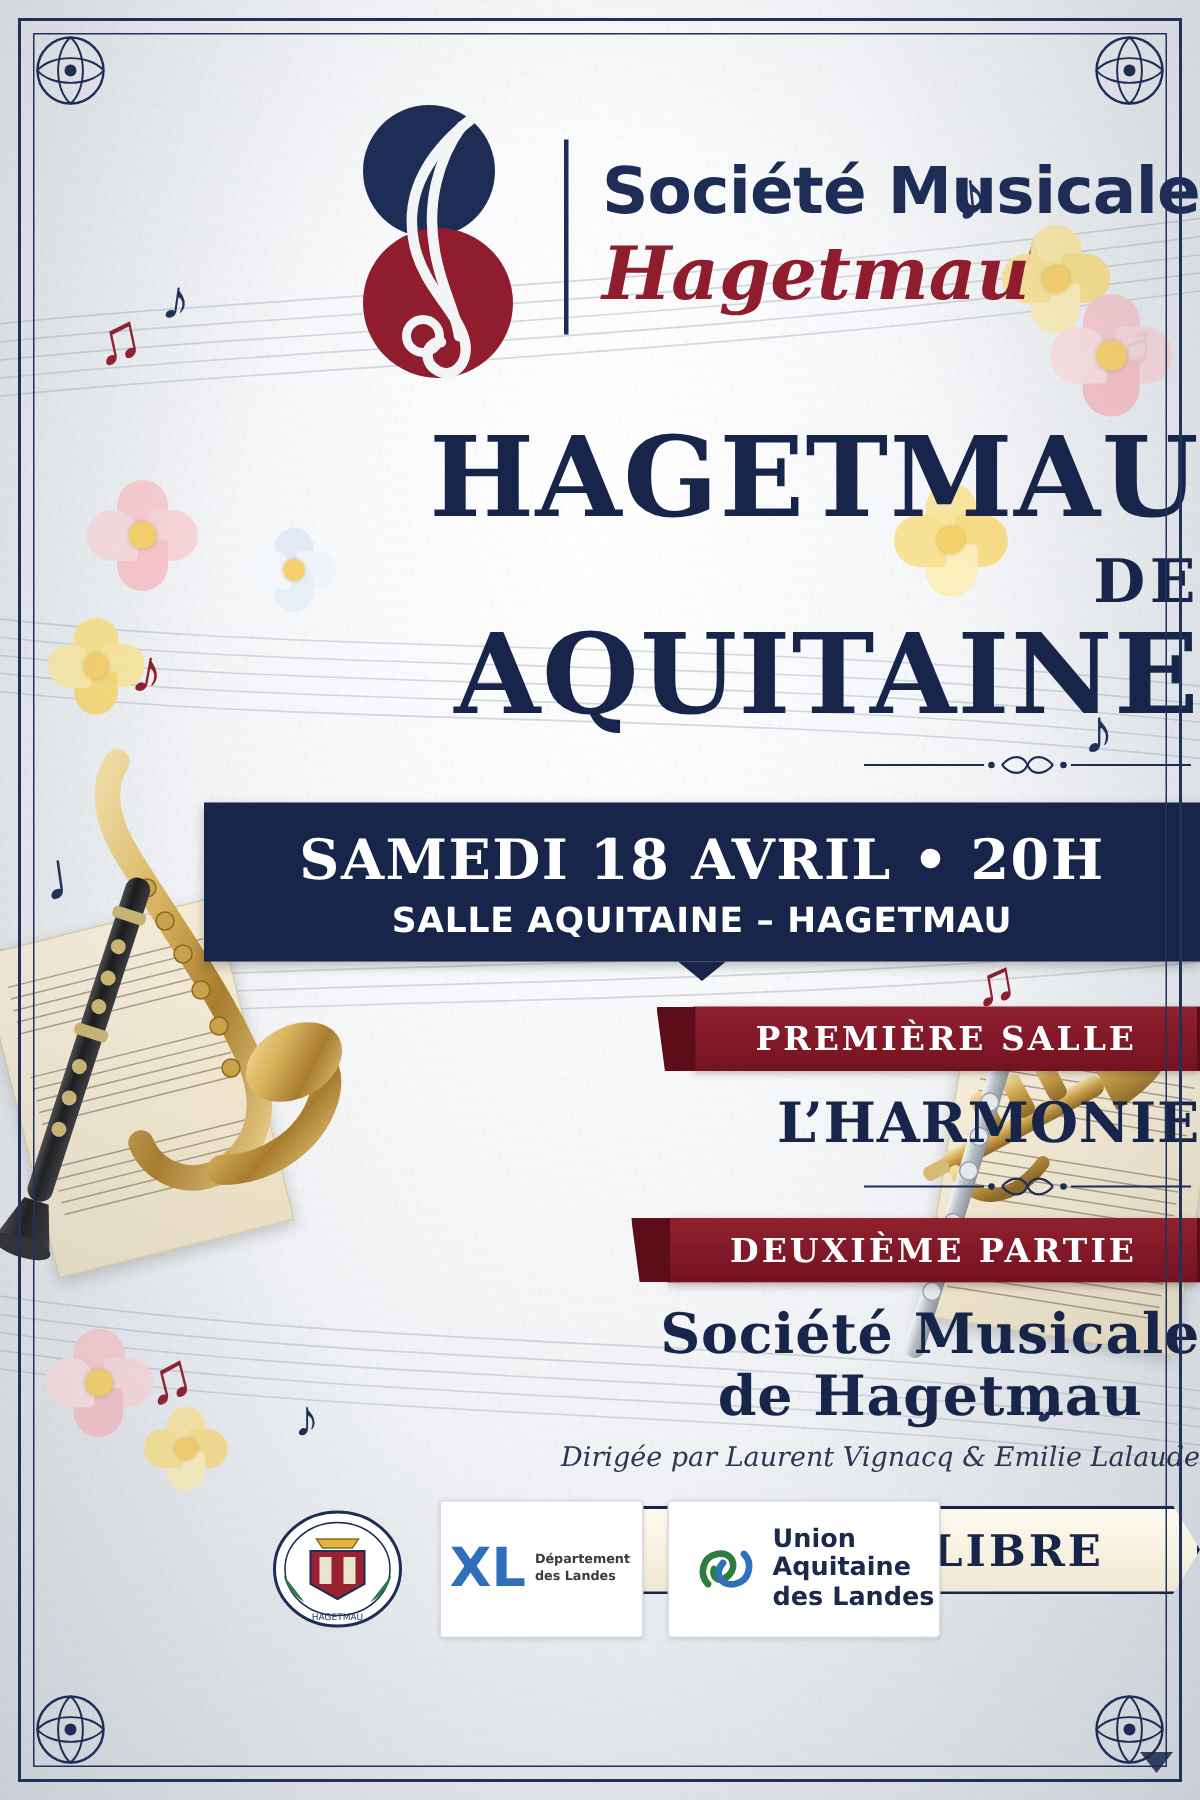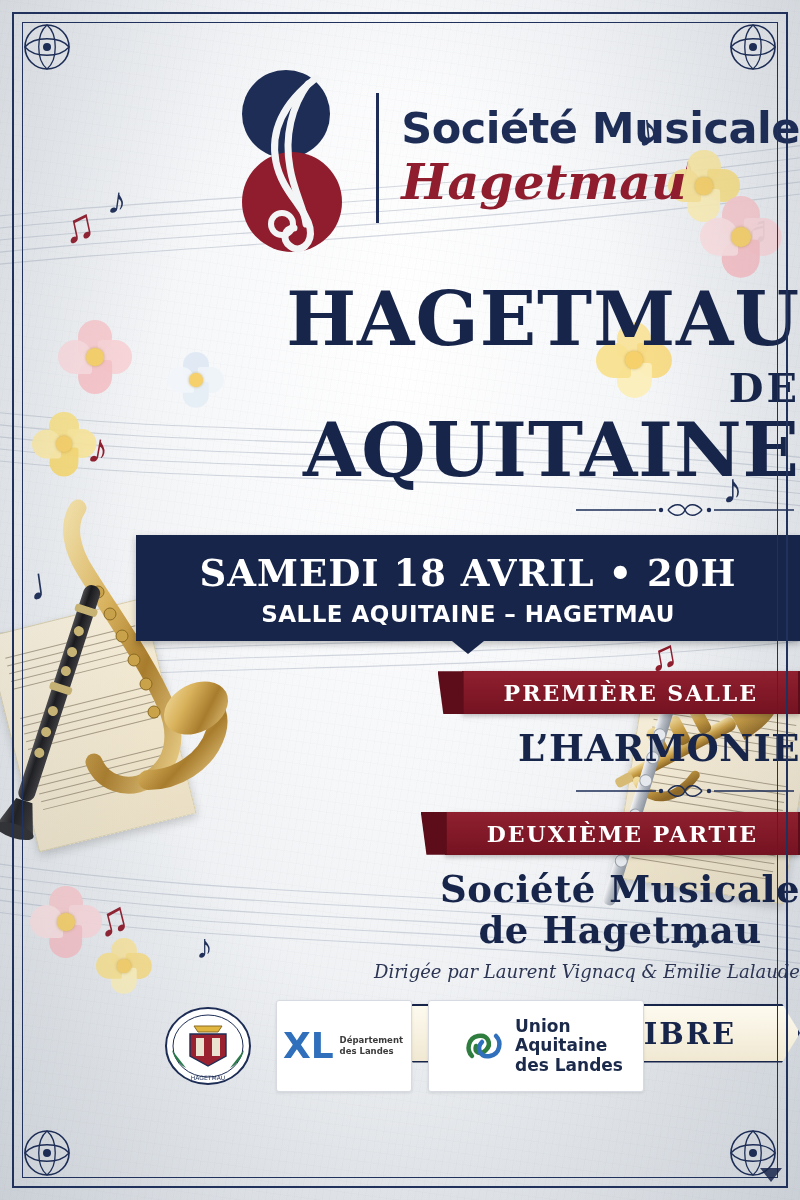--- a/index.html
+++ b/index.html
@@ -311,21 +311,21 @@
     justify-content: flex-end;
     box-shadow: 0 1px 3px rgba(0,0,0,.10);
   }
   .sponsor.crest {
     width: 104px; height: 84px;
     background: transparent;
     border: none;
     box-shadow: none;
   }
   .sponsor.xl { width: 118px; height: 78px; gap: 6px; padding: 6px 8px; }
-  .sponsor.uml { width: 174px; height: 78px; padding: 6px 20px; gap: 9px; }
+  .sponsor.uml { width: 174px; height: 78px; padding: 6px 3px; gap: 9px; }
   .sponsor.na { width: 200px; height: 78px; padding: 6px 8px; gap: 8px; }
 
   .xl-letters {
     font-family: "DejaVu Sans", sans-serif;
     font-weight: bold;
     font-size: 36px;
     color: #2f6fbb;
     line-height: 1;
   }
   .xl-sub {

